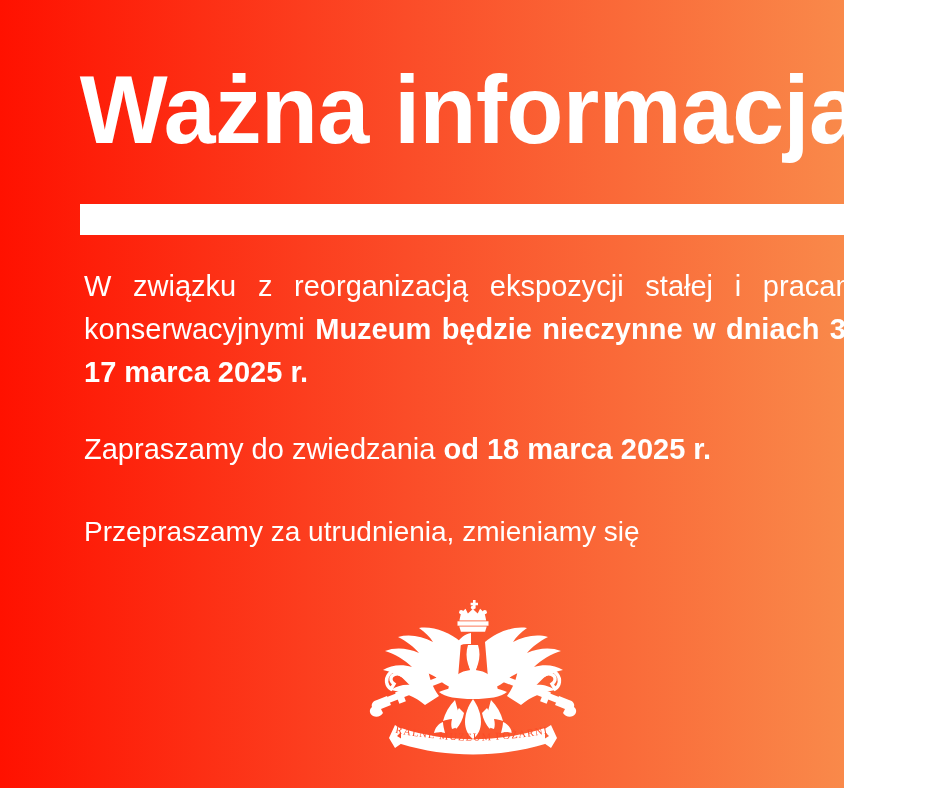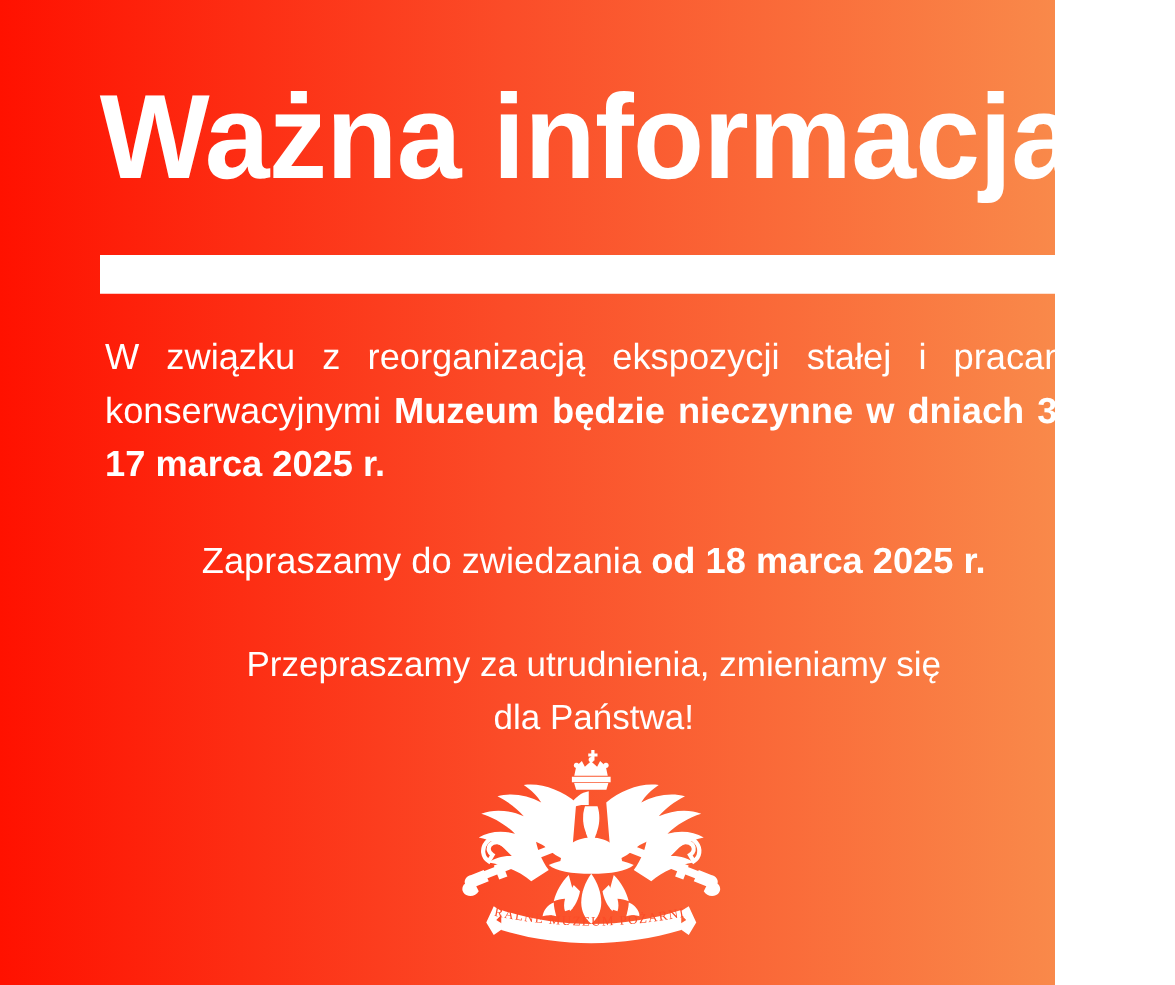--- a/index.html
+++ b/index.html
@@ -61,21 +61,21 @@
   }
 
   .para-justified {
     text-align: justify;
     font-size: 29px;
     line-height: 43px;
     margin: 0;
   }
 
   .para-center {
-    text-align: center;
+    text-align: left;
     font-size: 29px;
     line-height: 43px;
     margin: 0;
   }
 
   .para-invite {
     margin-top: 34px;
   }
 
   .para-apology {
@@ -109,21 +109,21 @@
   <div class="title">Ważna informacja</div>
 
   <div class="divider"></div>
 
   <div class="body-block">
 
     <p class="para-justified"><span>W związku z reorganizacją ekspozycji stałej i pracami konserwacyjnymi </span><b>Muzeum będzie nieczynne w dniach 3 - 17 marca 2025 r.</b></p>
 
     <p class="para-center para-invite"><span>Zapraszamy do zwiedzania </span><b>od 18 marca 2025 r.</b></p>
 
-    <p class="para-center para-apology"><span>Przepraszamy za utrudnienia, zmieniamy się</span><br><span>dla Państwa!</span></p>
+    <p class="para-center para-apology"><span>Przepraszamy za utrudnienia, zmieniamy się</span><br></p>
 
   </div>
 
   <div class="logo-wrap">
     <svg viewBox="0 0 212 162" xmlns="http://www.w3.org/2000/svg" aria-hidden="true">
       <defs>
         <path id="bannerPath" d="M 30 137 Q 106 152 182 137"></path>
       </defs>
       <g fill="#ffffff" stroke="none">
 

